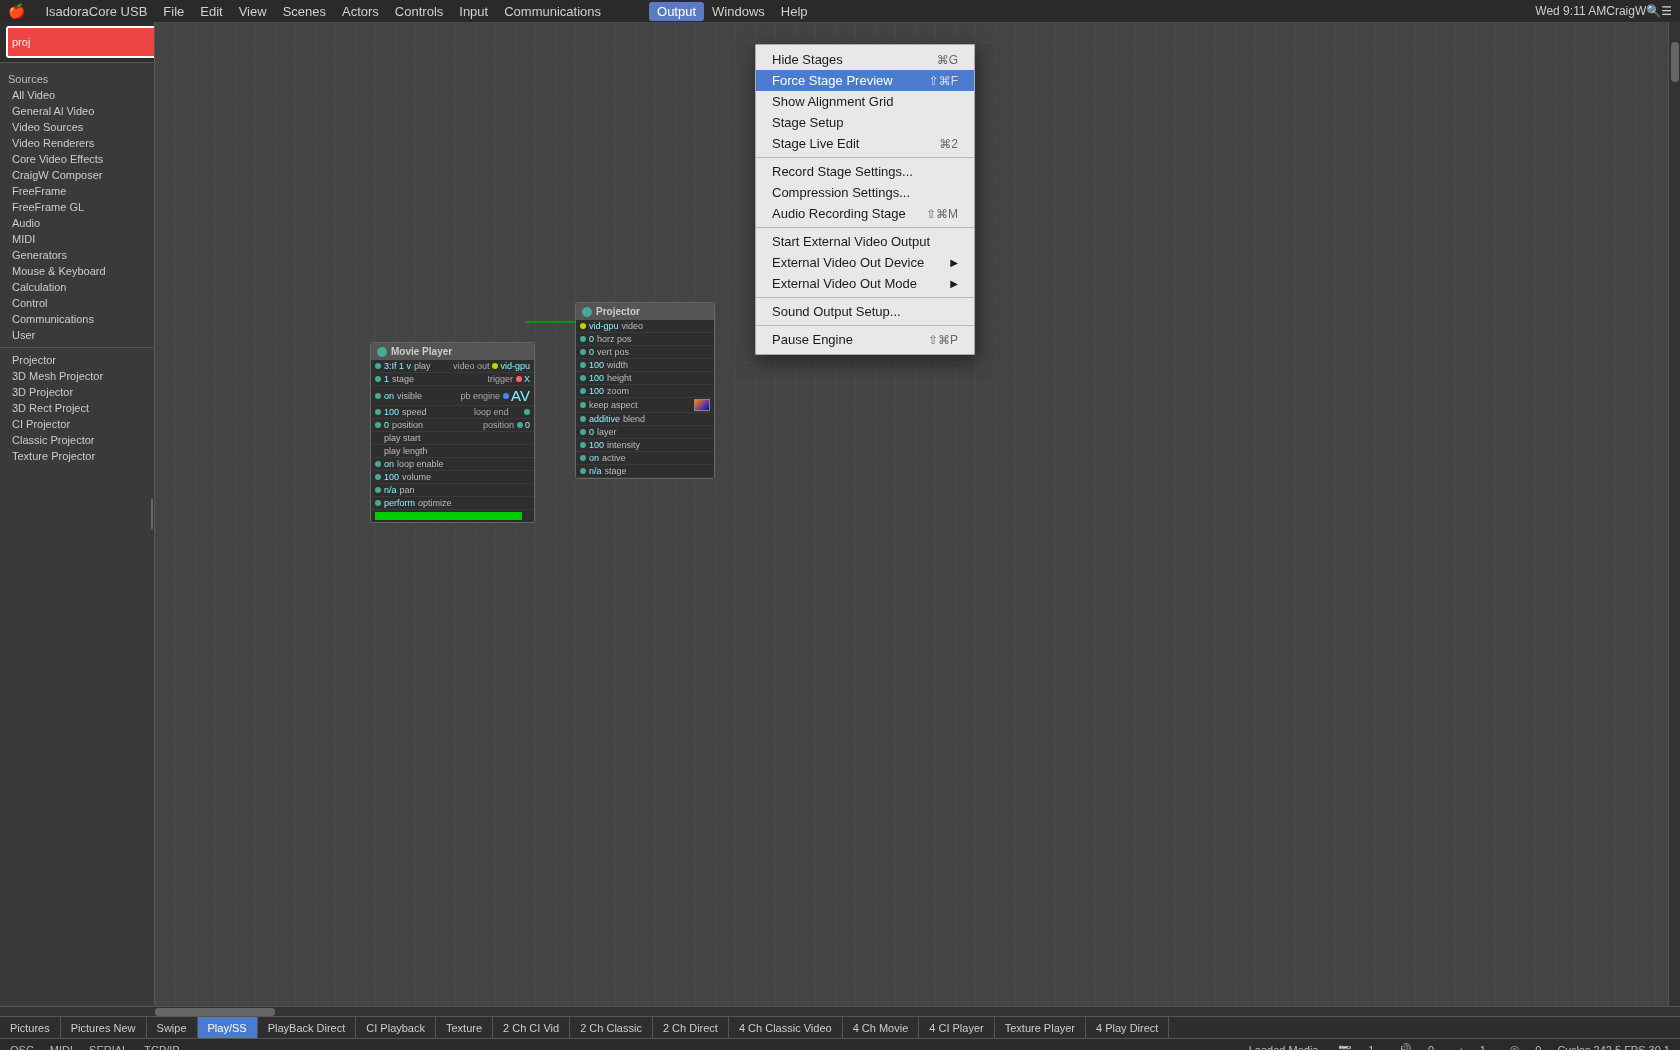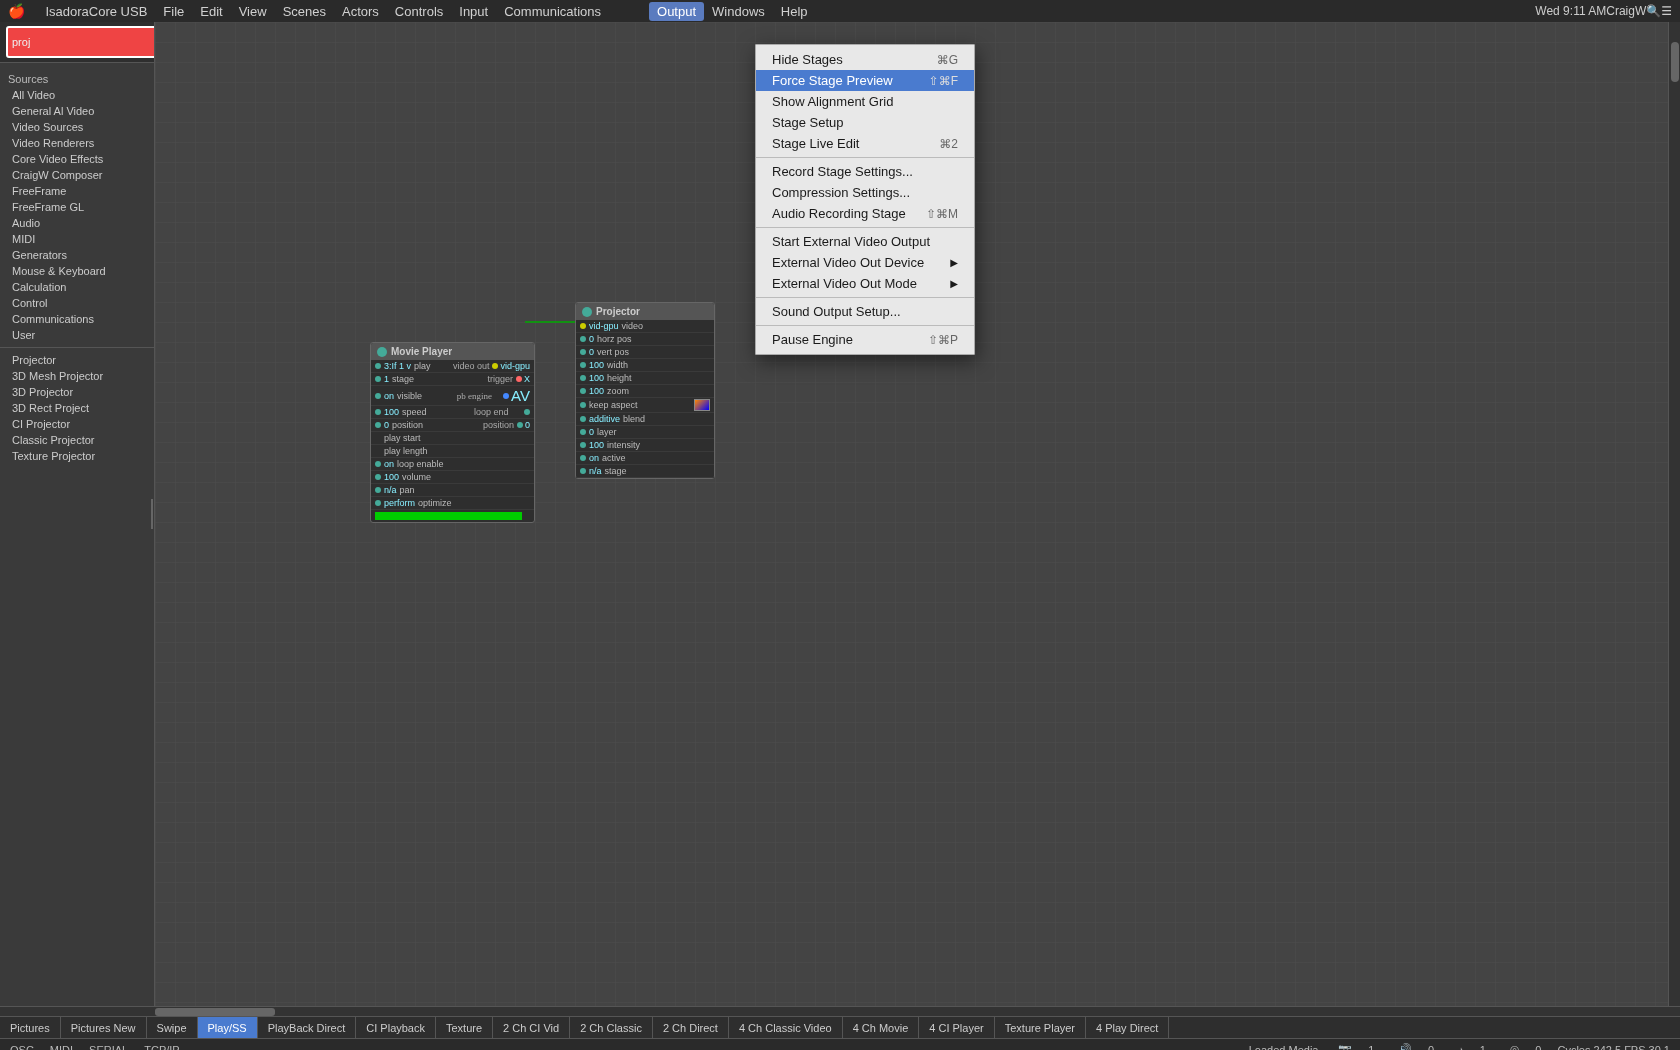--- a/index.html
+++ b/index.html
@@ -378,21 +378,21 @@
         <span class="port-val">1</span>
         <span class="port-name">stage</span>
         <span class="port-name" style="text-align:right; color:#aaa;">trigger</span>
         <div class="port-dot out" style="background:#f66;"></div>
         <span style="font-size:9px;color:#8ef;margin-left:2px;">X</span>
       </div>
       <div class="node-row">
         <div class="port-dot"></div>
         <span class="port-val">on</span>
         <span class="port-name">visible</span>
-        <span class="port-name" style="text-align:center; color:#aaa;font-family:Liberation Serif, serif;">pb engine</span>
+        <span class="port-name" style="text-align:right; color:#aaa;">pb engine</span>
         <div class="port-dot out blue"></div>
         <span style="font-size:15px;color:#8ef;margin-left:2px;">AV</span>
       </div>
       <div class="node-row">
         <div class="port-dot"></div>
         <span class="port-val">100</span>
         <span class="port-name">speed</span>
         <span class="port-name" style="text-align:center; color:#aaa;">loop end</span>
         <div class="port-dot out"></div>
       </div>

